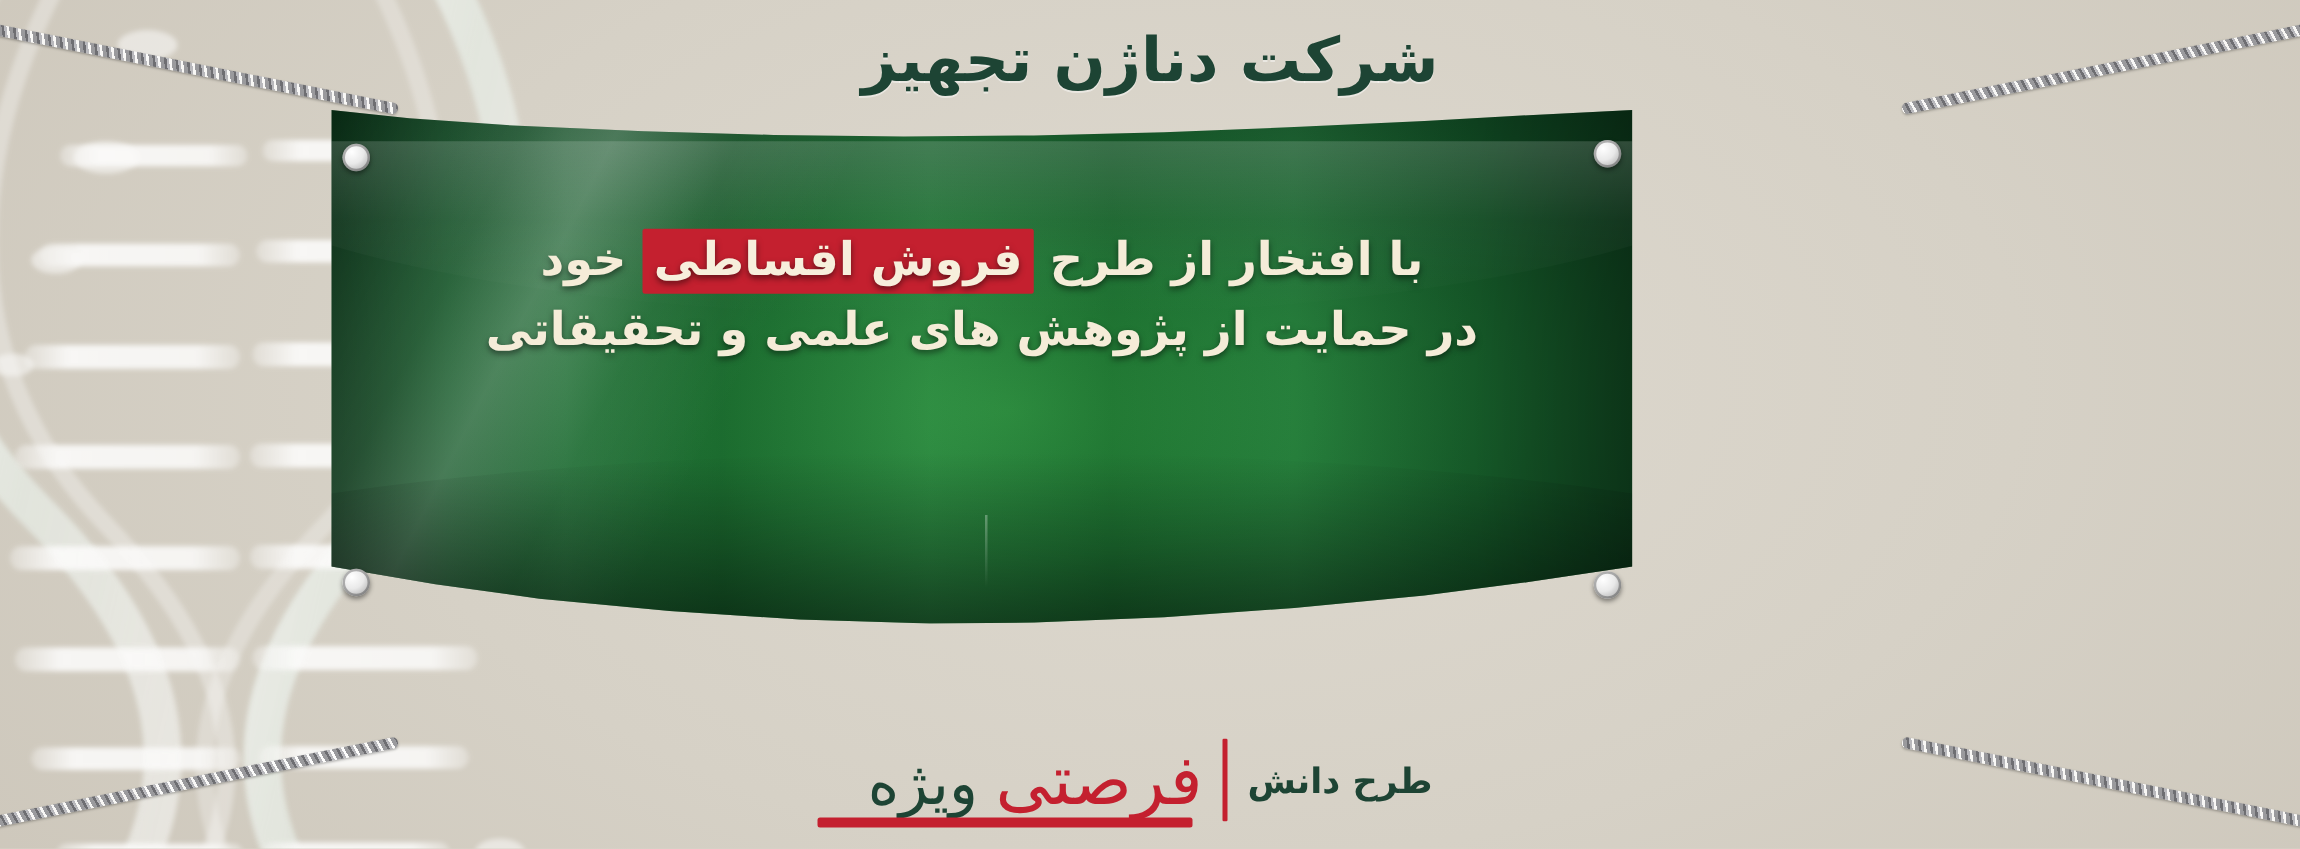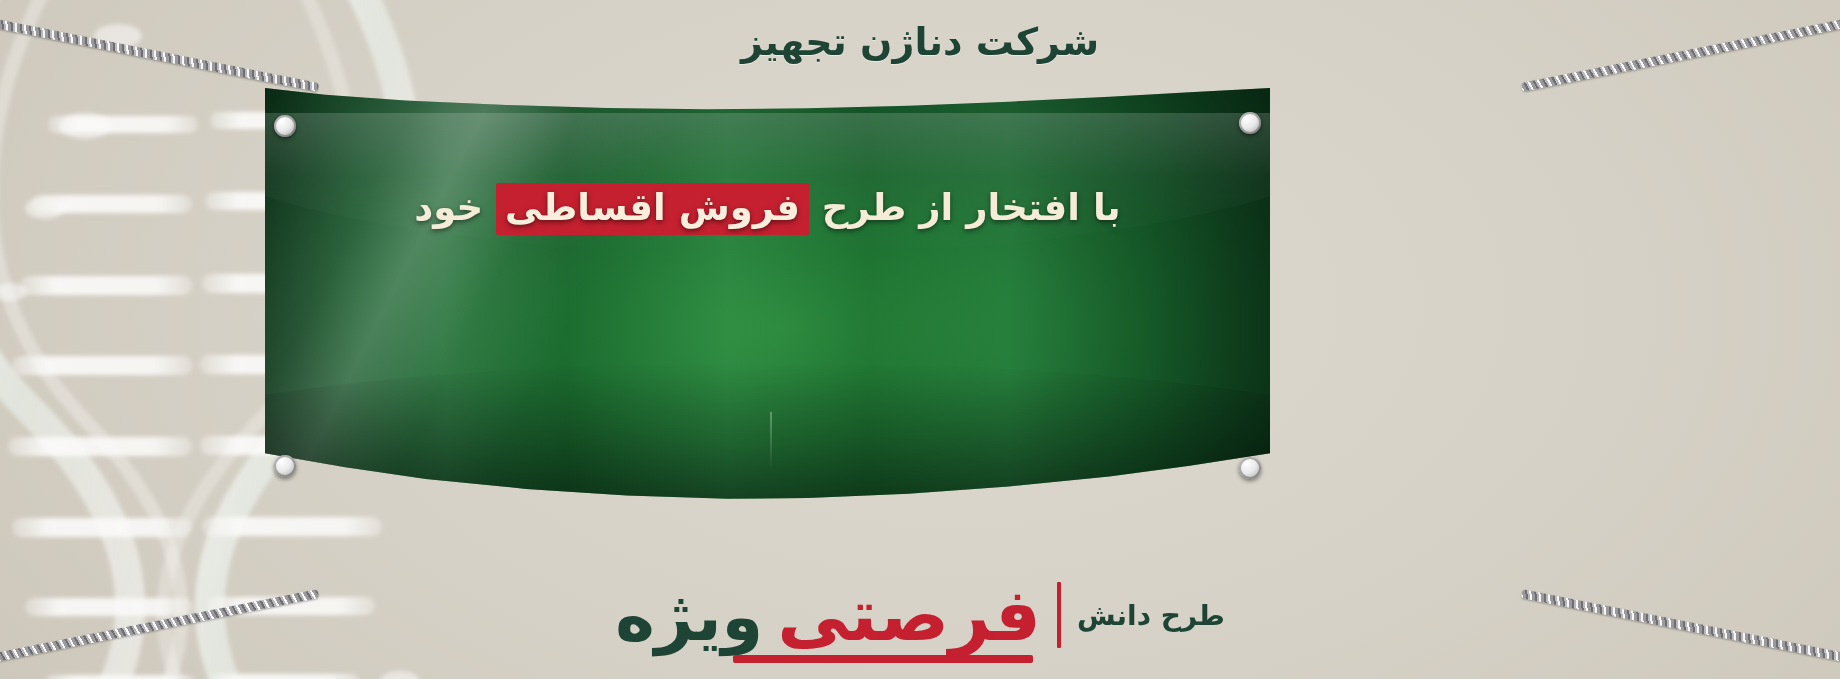--- a/index.html
+++ b/index.html
@@ -36,29 +36,29 @@
     transform-origin:0 50%;
   }
   .rope-tl{left:-30px;top:14px;width:355px;transform:rotate(11.2deg);}
   .rope-tr{right:-30px;top:14px;width:355px;transform:rotate(-11.2deg);transform-origin:100% 50%;}
   .rope-bl{left:-30px;top:658px;width:355px;transform:rotate(-11.2deg);}
   .rope-br{right:-30px;top:658px;width:355px;transform:rotate(11.2deg);transform-origin:100% 50%;}
 
   
   .header-title{
     position:absolute;top:20px;left:0;right:0;text-align:center;
-    font-size:38px;font-weight:700;letter-spacing:2px;
+    font-size:49px;font-weight:700;letter-spacing:2px;
     color:#1d4434;
     text-shadow:0 1px 0 rgba(255,255,255,.45);
     z-index:6;white-space:nowrap;
   }
 
   
   .banner-zone{
-    position:absolute;left:265px;top:88px;width:1005px;height:415px;z-index:4;
+    position:absolute;left:265px;top:88px;width:1005px;height:415px;z-index:4;padding-left:36px;
   }
   .banner-cloth{
     position:absolute;inset:0;
     clip-path:polygon(
       0% 0%, 6% 1.6%, 14% 3.0%, 24% 4.1%, 34% 4.8%, 44% 5.1%,
       54% 4.9%, 64% 4.3%, 74% 3.3%, 84% 2.1%, 92% 1.0%, 100% 0%,
       100% 88%, 92% 91%, 84% 93.6%, 74% 96%, 64% 97.8%, 54% 98.8%,
       46% 99%, 36% 98.2%, 26% 96.6%, 16% 94.2%, 8% 91.4%, 0% 88%);
     background:
       
@@ -148,24 +148,24 @@
     direction:rtl;
   }
   .tag-plain{
     font-size:28px;font-weight:700;color:#1d4434;letter-spacing:1px;
   }
   .tag-divider{
     width:4px;height:66px;background:#c4202f;border-radius:1px;
   }
   .tag-emph-wrap{position:relative;display:flex;align-items:baseline;gap:14px;}
   .tag-red{
-    font-size:72px;font-weight:700;color:#c4202f;letter-spacing:1px;
+    font-size:55px;font-weight:400;color:#c4202f;letter-spacing:1px;
   }
   .tag-green{
-    font-size:67px;font-weight:700;color:#1d4434;letter-spacing:1px;
+    font-size:48px;font-weight:400;color:#1d4434;letter-spacing:1px;
   }
   .tag-underline{
     position:absolute;right:8px;bottom:-6px;width:300px;height:8px;
     background:#c4202f;border-radius:2px;
   }
 </style>
 </head>
 <body>
 
 <div id="stage">
@@ -251,20 +251,21 @@
       <div class="cloth-underside"></div>
     </div>
 
     <div class="grommet gr-tl"></div>
     <div class="grommet gr-tr"></div>
     <div class="grommet gr-bl"></div>
     <div class="grommet gr-br"></div>
 
     <div class="banner-text">
       <div class="line"><span>با افتخار از طرح </span><span class="hl-red">فروش اقساطی</span><span> خود</span></div>
+      <div class="line">در حمایت از پژوهش های علمی و تحقیقاتی</div>
     </div>
   </div>
 
   <div class="tagline">
     <span class="tag-plain">طرح دانش</span>
     <span class="tag-divider"></span>
     <span class="tag-emph-wrap">
       <span class="tag-red">فرصتی</span>
       <span class="tag-green">ویژه</span>
       <span class="tag-underline"></span>

